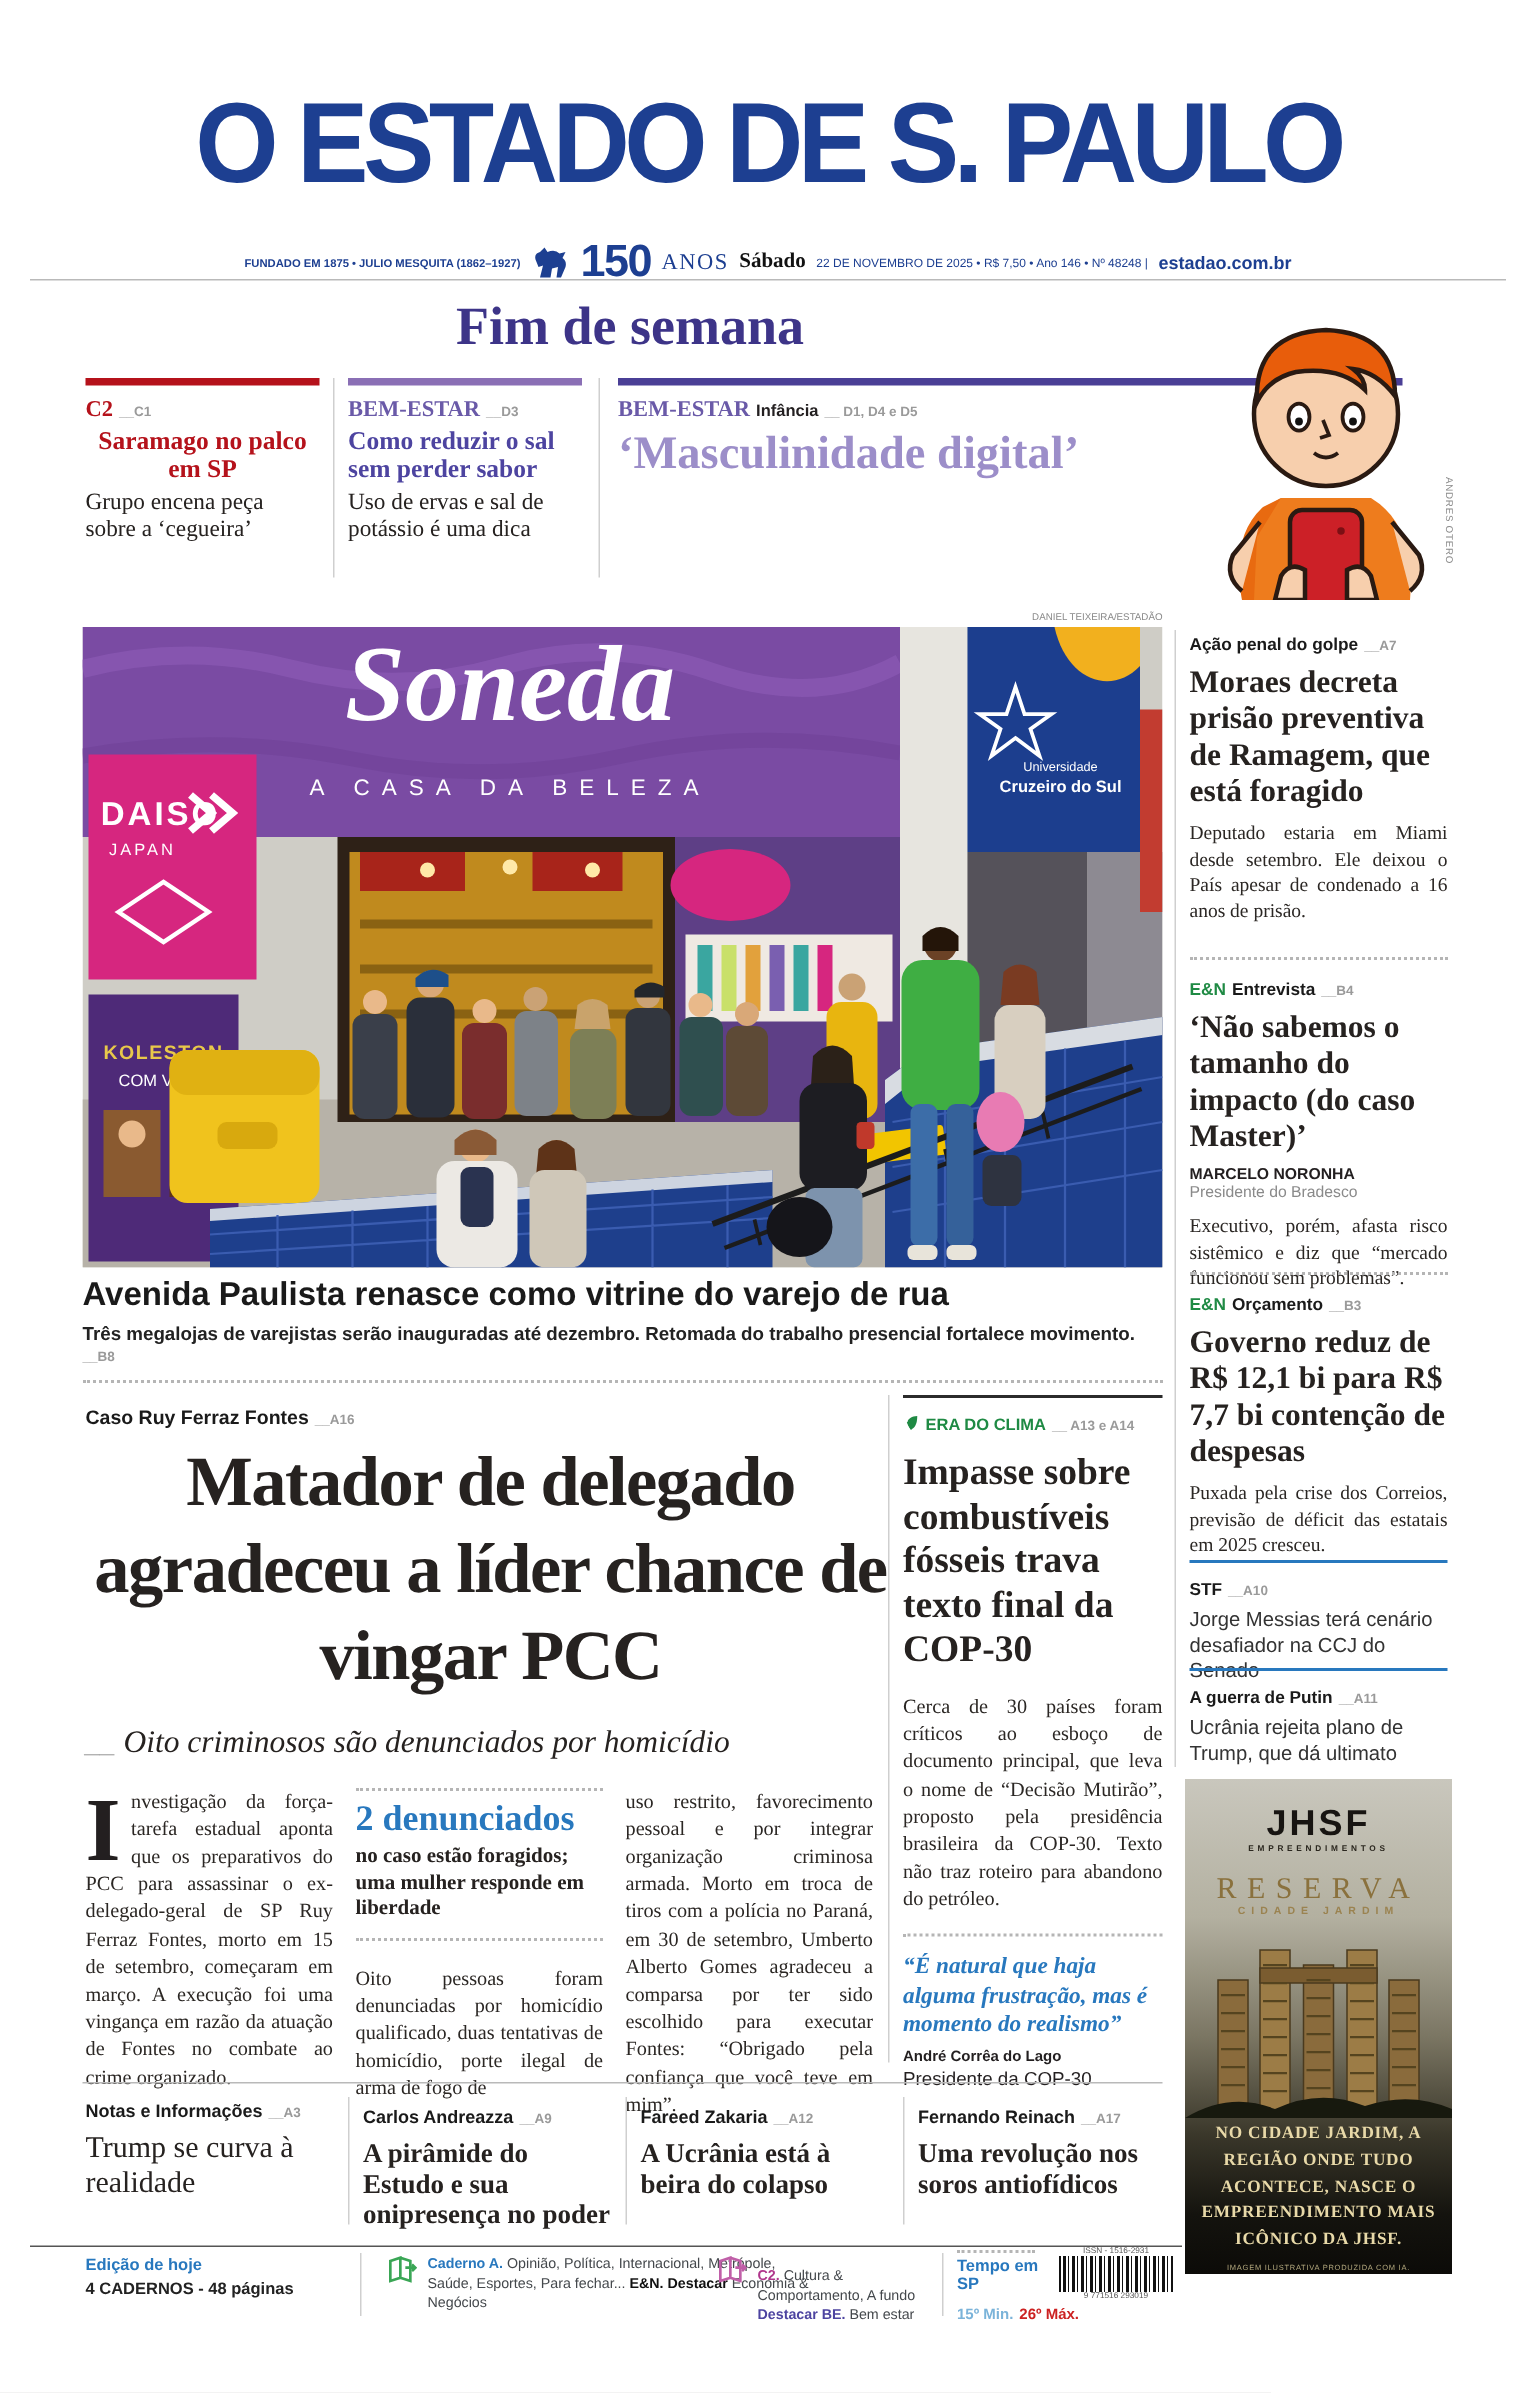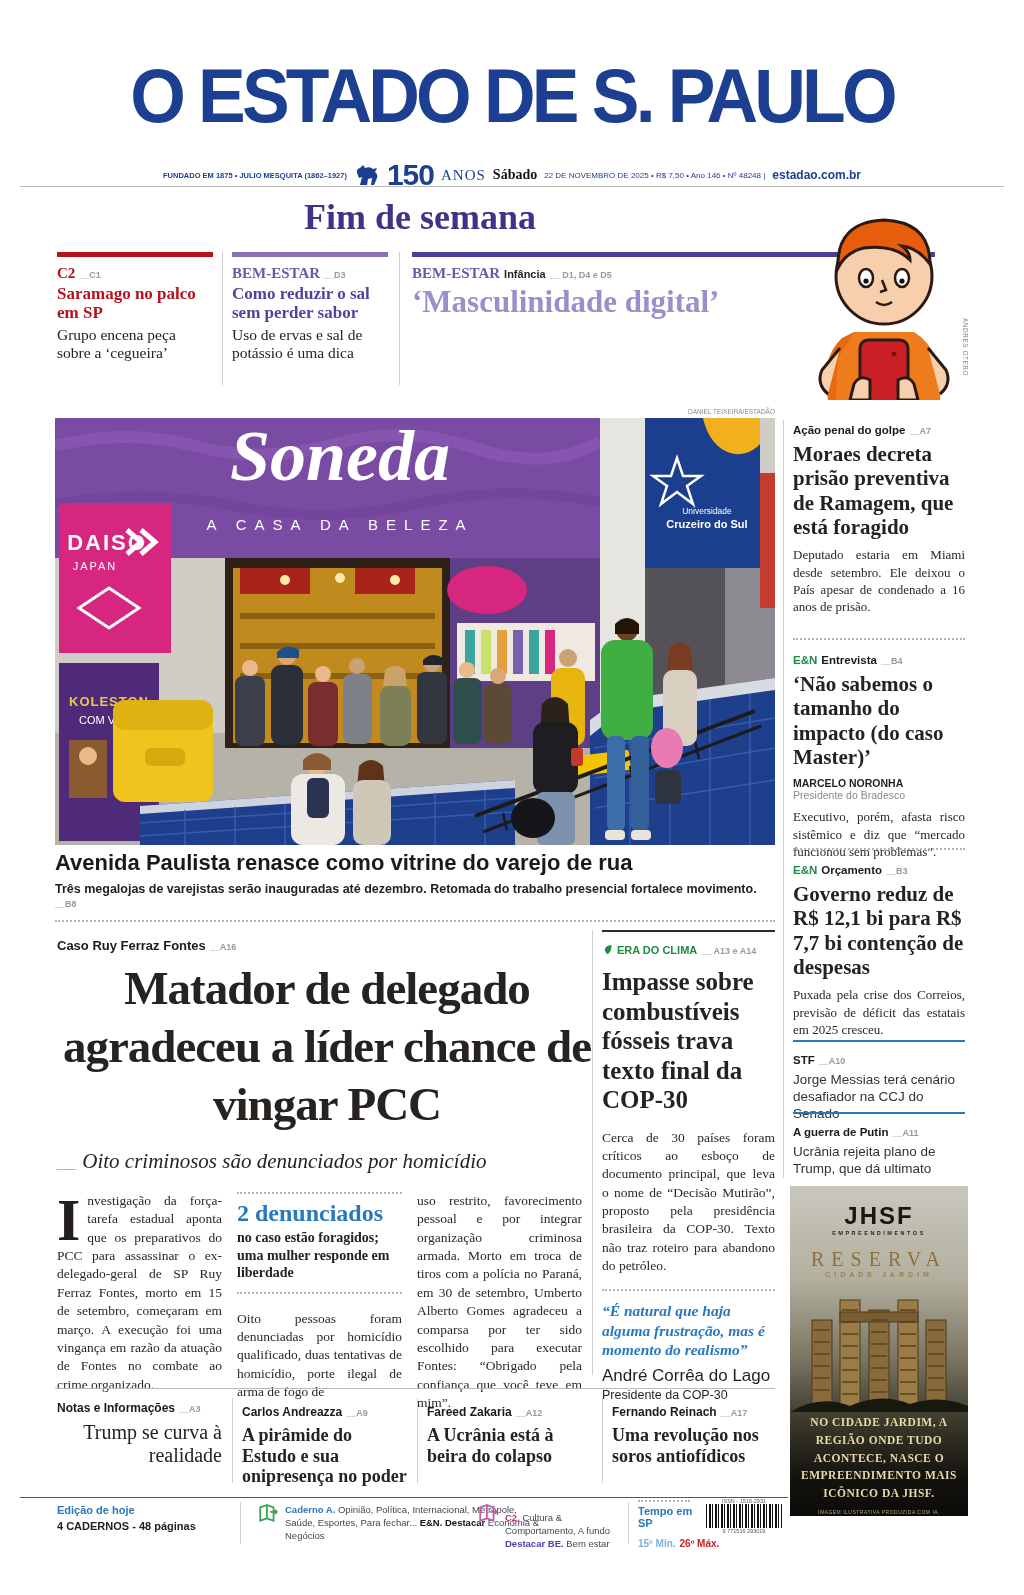--- a/index.html
+++ b/index.html
@@ -60,21 +60,21 @@
   </div>
 
   <div class="abs hrule" style="top:186px;left:20px;width:984px;"></div>
 
   <div class="abs fimdesemana" style="top:196px;left:50px;">Fim de semana</div>
 
   <div class="abs" style="top:252px;left:57px;width:156px;">
     <div class="boxbar" style="background:#b5121b;"></div>
     <div><span class="bx-kicker" style="color:#b5121b;">C2</span>
       <span class="ref">__C1</span></div>
-    <div class="bx-title" style="color:#b5121b;">Saramago no palco em SP</div>
+    <div class="bx-title" style="color:#b5121b;text-align:center;">Saramago no palco em SP</div>
     <div class="bx-text">Grupo encena peça sobre a ‘cegueira’</div>
   </div>
   <div class="abs vrule" style="top:252px;left:222px;height:133px;"></div>
 
   <div class="abs" style="top:252px;left:232px;width:156px;">
     <div class="boxbar" style="background:#8a6fb5;"></div>
     <div><span class="bx-kicker" style="color:#6a5aa8;">BEM-ESTAR</span>
       <span class="ref">__D3</span></div>
     <div class="bx-title" style="color:#4d44a0;">Como reduzir o sal sem perder sabor</div>
     <div class="bx-text">Uso de ervas e sal de potássio é uma dica</div>
@@ -301,21 +301,21 @@
             <path d="M5.5 10 L3 5" stroke="#1f8a44" stroke-width="1" fill="none"></path>
           </svg>
       </span>
       <span class="rail-kicker green" style="font-size:11px;">ERA DO CLIMA</span>
       <span class="ref">__ A13 e A14</span>
     </div>
     <div style="font-weight:bold;font-size:25px;line-height:1.18;margin-top:8px;color:#262220;">Impasse sobre combustíveis fósseis trava texto final da COP-30</div>
     <div style="font-size:13.5px;line-height:1.36;text-align:justify;margin-top:14px;color:#2b2724;">Cerca de 30 países foram críticos ao esboço de documento principal, que leva o nome de “Decisão Mutirão”, proposto pela presidência brasileira da COP-30. Texto não traz roteiro para abandono do petróleo.</div>
     <div class="dotted" style="margin-top:14px;"></div>
     <div style="font-weight:bold;font-style:italic;font-size:15.5px;line-height:1.25;color:#2878be;margin-top:10px;">“É natural que haja alguma frustração, mas é momento do realismo”</div>
-    <div class="sans" style="font-weight:normal;font-size:17px;margin-top:6px;">André Corrêa do Lago</div>
+    <div class="sans" style="font-weight:bold;font-size:10px;margin-top:6px;">André Corrêa do Lago</div>
     <div class="sans" style="font-size:12.5px;margin-top:2px;">Presidente da COP-30</div>
   </div>
 
   <div class="abs vrule" style="top:420px;left:783px;height:758px;"></div>
 
   <div class="abs" style="top:420px;left:793px;width:172px;">
     <div><span class="rail-kicker">Ação penal do golpe</span>
       <span class="ref">__A7</span></div>
     <div class="rail-head">Moraes decreta prisão preventiva de Ramagem, que está foragido</div>
     <div class="rail-body">Deputado estaria em Miami desde setembro. Ele deixou o País apesar de condenado a 16 anos de prisão.</div>
@@ -385,21 +385,21 @@
   </div>
 
   <div class="abs hrule" style="top:1388px;left:55px;width:720px;"></div>
   <div class="abs vrule" style="top:1398px;left:232px;height:85px;"></div>
   <div class="abs vrule" style="top:1398px;left:417px;height:85px;"></div>
   <div class="abs vrule" style="top:1398px;left:602px;height:85px;"></div>
 
   <div class="abs" style="top:1398px;left:57px;width:165px;">
     <div><span class="colm-kicker blue">Notas e Informações</span>
       <span class="ref">__A3</span></div>
-    <div class="colm-title" style="font-weight:normal;font-size:20px;text-align:right;">Trump se curva à realidade</div>
+    <div class="colm-title" style="font-weight:normal;font-size:20px;">Trump se curva à realidade</div>
   </div>
   <div class="abs" style="top:1402px;left:242px;width:165px;">
     <div><span class="colm-kicker">Carlos Andreazza</span>
       <span class="ref">__A9</span></div>
     <div class="colm-title">A pirâmide do Estudo e sua onipresença no poder</div>
   </div>
   <div class="abs" style="top:1402px;left:427px;width:165px;">
     <div><span class="colm-kicker">Fareed Zakaria</span>
       <span class="ref">__A12</span></div>
     <div class="colm-title">A Ucrânia está à beira do colapso</div>

